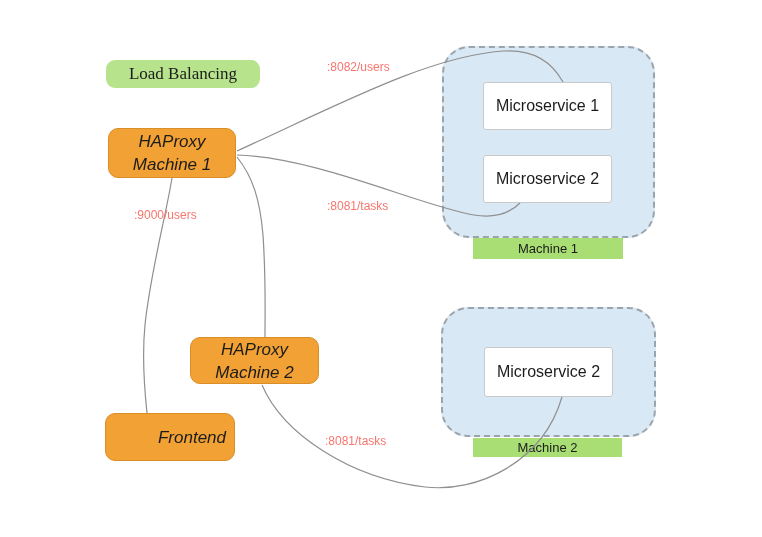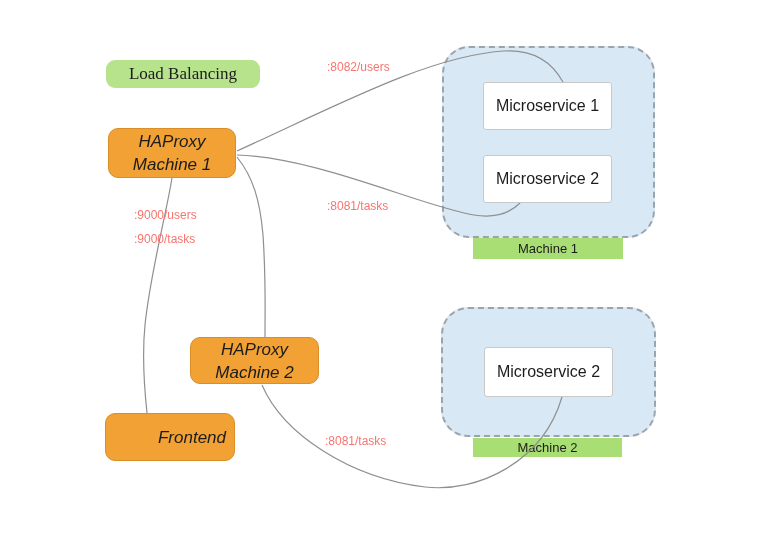--- a/index.html
+++ b/index.html
@@ -104,16 +104,15 @@
 
   <div class="abs node" style="left:105px;top:413px;width:130px;height:48px;padding-left:44px;">Frontend</div>
 
   <div class="abs service" style="left:483px;top:82px;width:129px;height:48px;">Microservice 1</div>
   <div class="abs service" style="left:483px;top:155px;width:129px;height:48px;">Microservice 2</div>
   <div class="abs service" style="left:484px;top:347px;width:129px;height:50px;">Microservice 2</div>
 
   <div class="abs edge-label" style="left:327px;top:60px;">:8082/users</div>
   <div class="abs edge-label" style="left:327px;top:199px;">:8081/tasks</div>
   <div class="abs edge-label" style="left:134px;top:200px;margin-top:8px;">:9000/users</div>
-  <div class="abs edge-label" style="left:134px;top:232px;">:9000/tasks</div>
   <div class="abs edge-label" style="left:325px;top:434px;">:8081/tasks</div>
 
 </div>
 
 </body></html>

